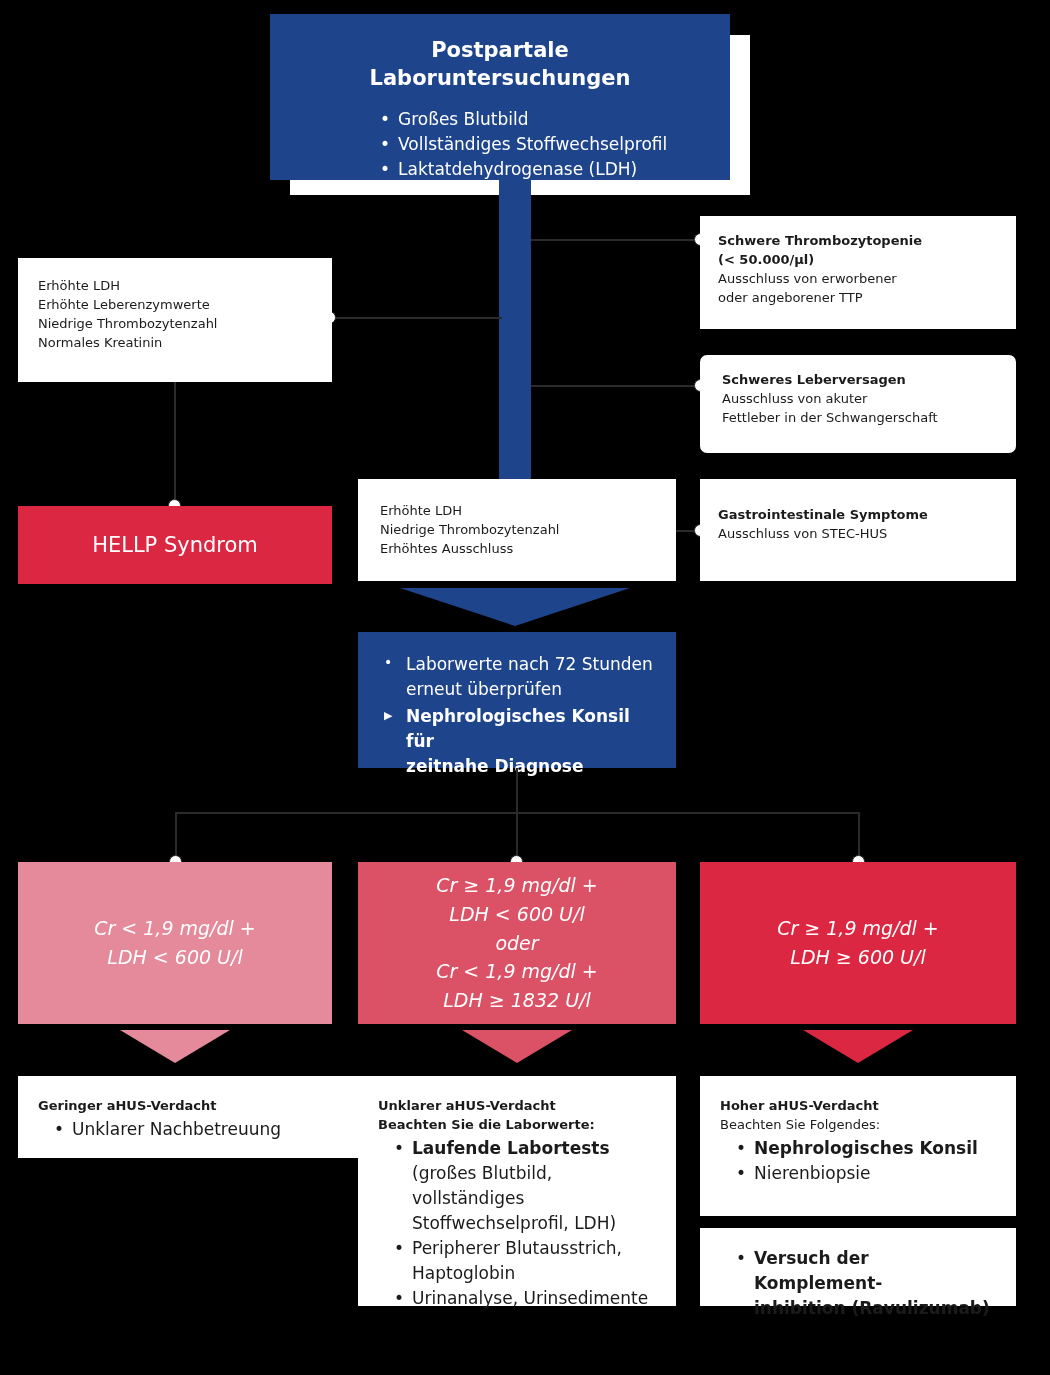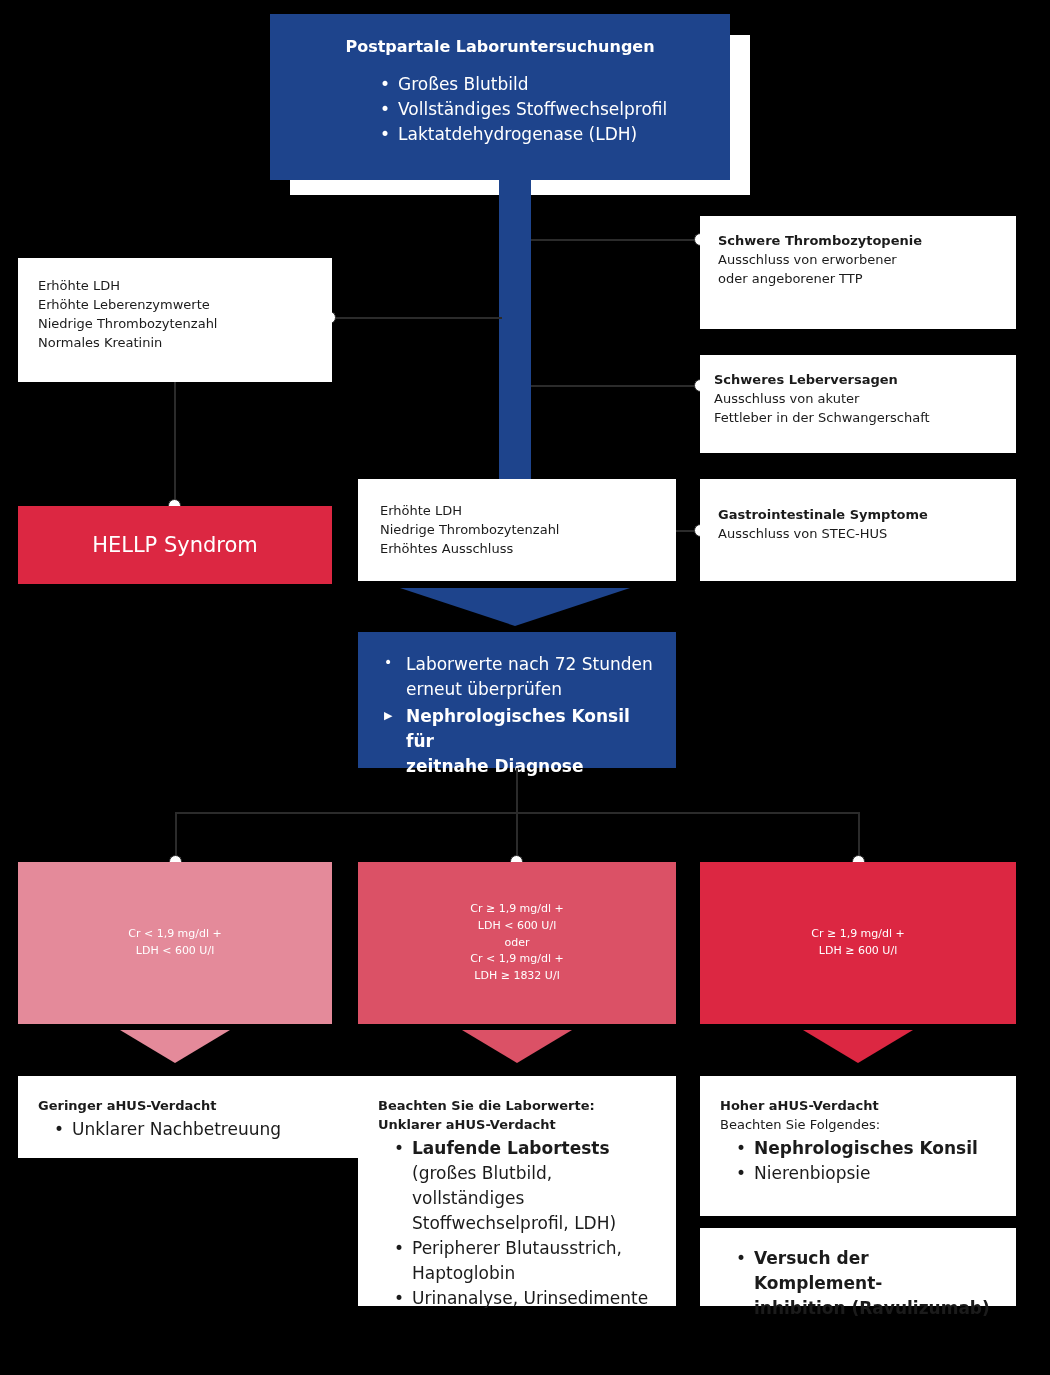--- a/index.html
+++ b/index.html
@@ -22,30 +22,30 @@
   .crimson{background:#dc2742;color:#ffffff;}
   .pink-light{background:#e48a9a;color:#ffffff;}
   .pink-mid{background:#db5166;color:#ffffff;}
   .pink-strong{background:#dc2742;color:#ffffff;}
 
   .white-backer{position:absolute;background:#ffffff;}
 
   
   .hdr{
     font-weight:bold;
-    font-size:16px;
+    font-size:21px;
     line-height:1.35;
   }
   .ln{
     font-size:13px;
     line-height:1.47;
     font-weight:400;
   }
   .ln.b{font-weight:bold;}
-  .small{font-size:11px;line-height:1.52;}
+  .small{font-size:19px;line-height:1.52;font-style:italic;}
   .center{text-align:center;}
 
   ul.bul{
     margin:0;
     padding:0;
     list-style:none;
   }
   ul.bul li{
     position:relative;
     padding-left:22px;
@@ -119,25 +119,26 @@
 
   <div class="vline" style="left:174px;top:382px;height:124px;"></div>
   <div class="dot" style="left:168px;top:499px;"></div>
 
   <div class="box crimson" style="left:18px;top:506px;width:314px;height:78px;display:flex;align-items:center;justify-content:center;">
     <span style="font-size:21px;">HELLP Syndrom</span>
   </div>
 
   <div class="box white" style="left:700px;top:216px;width:316px;height:113px;padding:15px 18px;">
     <div class="ln b">Schwere Thrombozytopenie</div>
+    <div class="ln b">(&lt; 50.000/µl)</div>
     <div class="ln">Ausschluss von erworbener</div>
     <div class="ln">oder angeborener TTP</div>
   </div>
 
-  <div class="box white" style="left:700px;top:355px;width:316px;height:98px;padding:15px 14px;">
+  <div class="box white" style="left:700px;top:355px;width:316px;height:98px;padding:15px 22px;border-radius:7px;">
     <div class="ln b">Schweres Leberversagen</div>
     <div class="ln">Ausschluss von akuter</div>
     <div class="ln">Fettleber in der Schwangerschaft</div>
   </div>
 
   <div class="box white" style="left:700px;top:479px;width:316px;height:102px;padding:26px 18px;">
     <div class="ln b">Gastrointestinale Symptome</div>
     <div class="ln">Ausschluss von STEC-HUS</div>
   </div>
 
@@ -196,22 +197,22 @@
   <div class="tri tri-pinkstrong" style="left:803px;top:1030px;"></div>
 
   <div class="box white" style="left:18px;top:1076px;width:359px;height:82px;padding:20px 20px;">
     <div class="ln b">Geringer aHUS-Verdacht</div>
     <ul class="bul" style="margin-top:2px;margin-left:12px;">
       <li><span class="mk">•</span><span>Unklarer Nachbetreuung</span></li>
     </ul>
   </div>
 
   <div class="box white" style="left:358px;top:1076px;width:318px;height:230px;padding:20px 20px;">
+    <div class="ln b">Unklarer aHUS-Verdacht</div>
     <div class="ln b">Beachten Sie die Laborwerte:</div>
-    <div class="ln b">Unklarer aHUS-Verdacht</div>
     <ul class="bul" style="margin-top:2px;margin-left:12px;">
       <li>
         <span class="mk">•</span>
         <span style="font-weight:bold;">Laufende Labortests</span><br>
         <span>(großes Blutbild, vollständiges</span><br>
         <span>Stoffwechselprofil, LDH)</span>
       </li>
       <li>
         <span class="mk">•</span>
         <span>Peripherer Blutausstrich,</span><br>

